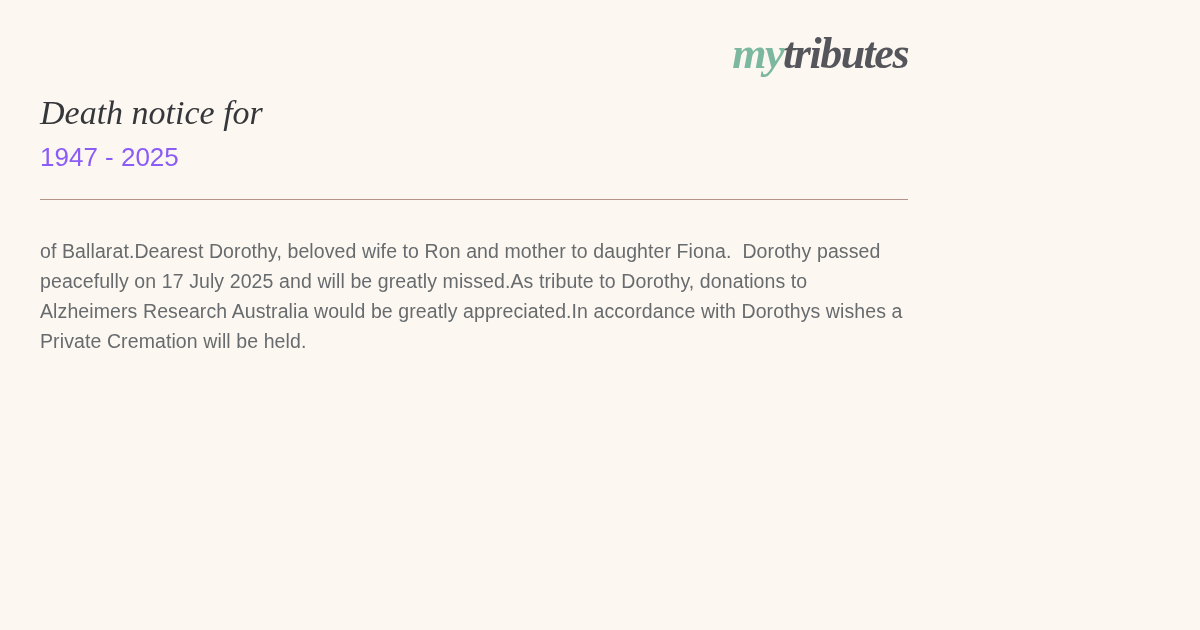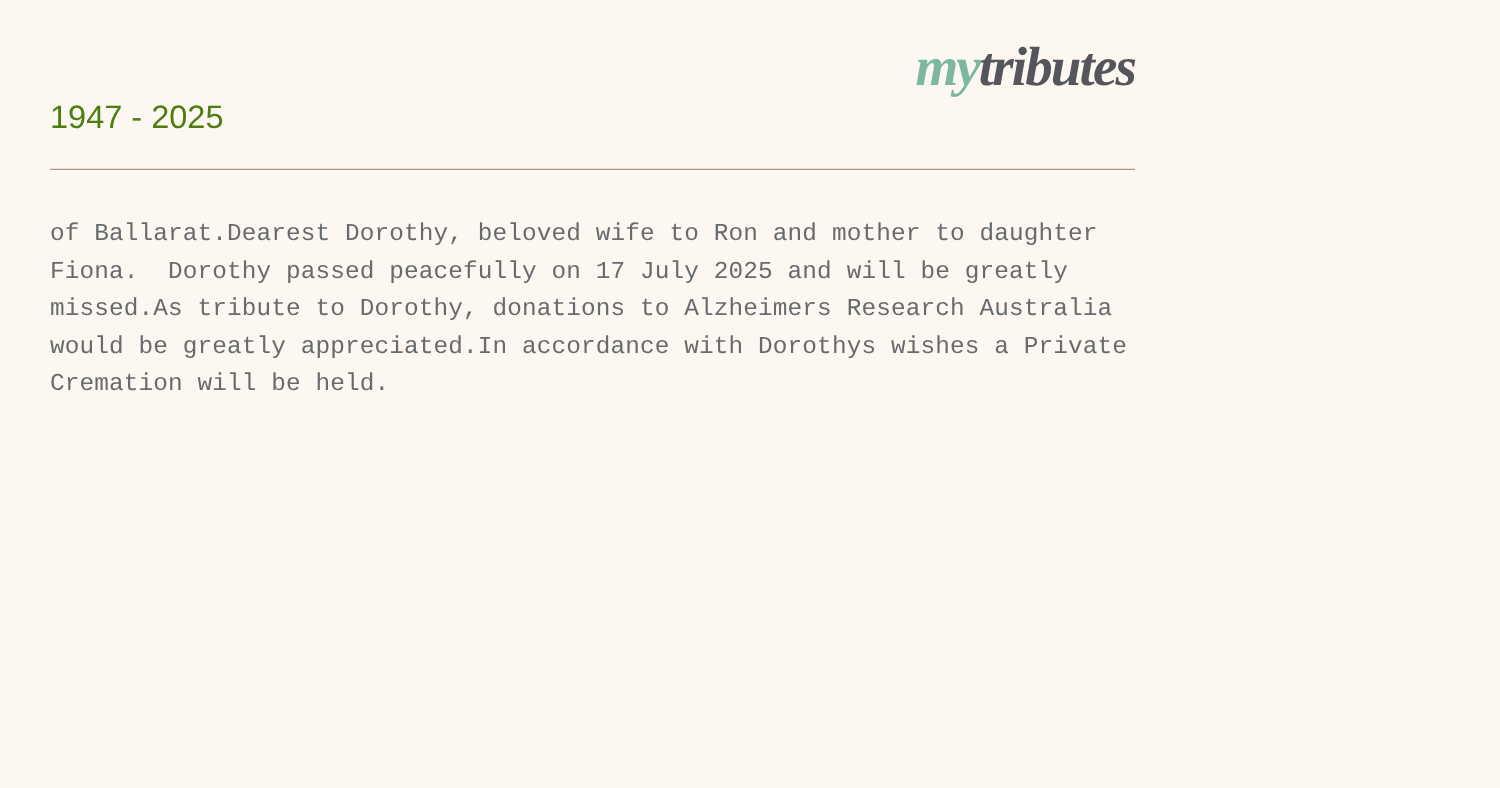--- a/index.html
+++ b/index.html
@@ -53,54 +53,55 @@
     font-weight: 700;
     font-size: 61px;
     line-height: 74px;
     letter-spacing: -1px;
     color: #36373b;
   }
   .name .name-line {
     display: block;
   }
   .years {
+    margin-top: 10px;
     font-size: 26px;
     line-height: 30px;
-    color: #4d7c0f;
+    color: #8b5cf6;
   }
   .divider {
     margin: 27px 0 0 0;
     border: none;
     border-top: 1px solid #b3938a;
     height: 0;
     width: 100%;
   }
   .body-text {
     margin: 36px 0 0 0;
     max-width: 1122px;
     font-size: 19.5px;
     line-height: 30px;
     letter-spacing: 0.1px;
     color: #686b6e;
     white-space: pre-wrap;
-    font-family: Liberation Mono, monospace;
   }
 </style>
 </head>
 <body>
 
 <div class="page">
 
   <header class="header">
     <div class="logo">
       <span class="logo-my">my</span><span class="logo-tributes">tributes</span>
     </div>
   </header>
 
   <main>
+    <div class="kicker">Death notice for</div>
 
 
     <div class="years">1947 - 2025</div>
 
     <hr class="divider">
 
     <p class="body-text">of Ballarat.Dearest Dorothy, beloved wife to Ron and mother to daughter Fiona.  Dorothy passed peacefully on 17 July 2025 and will be greatly missed.As tribute to Dorothy, donations to Alzheimers Research Australia would be greatly appreciated.In accordance with Dorothys wishes a Private Cremation will be held.</p>
   </main>
 
 </div>

